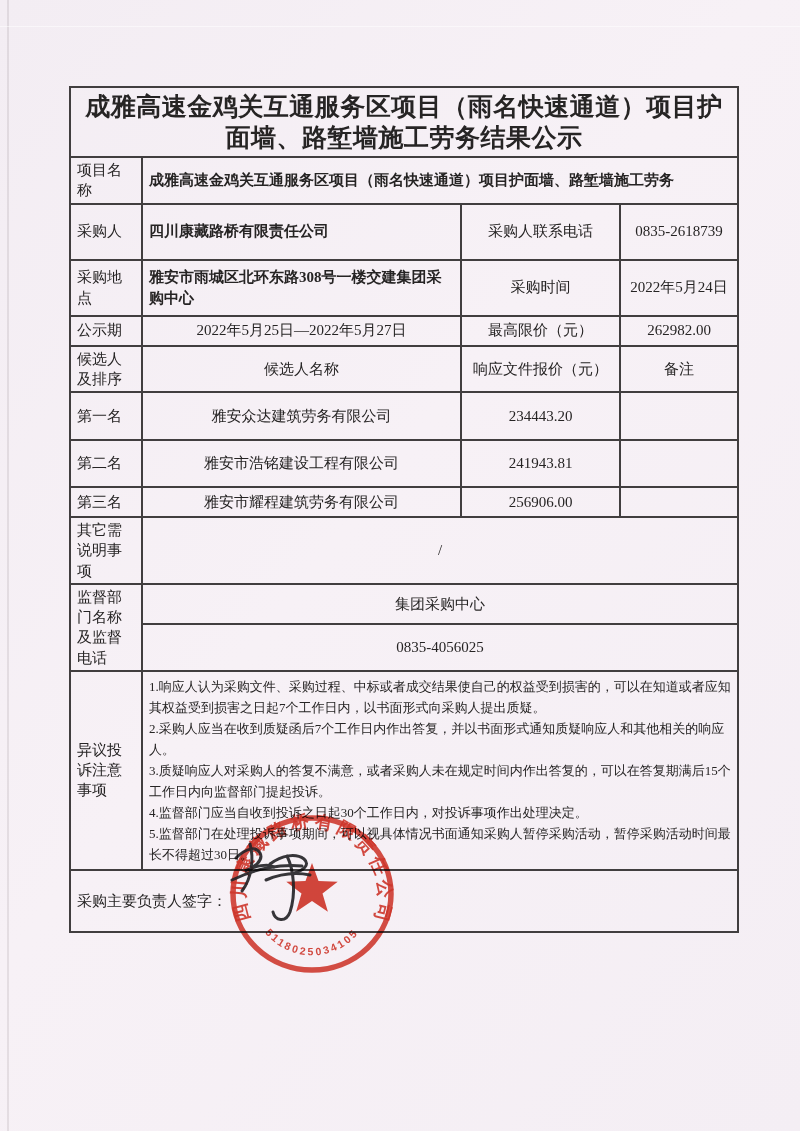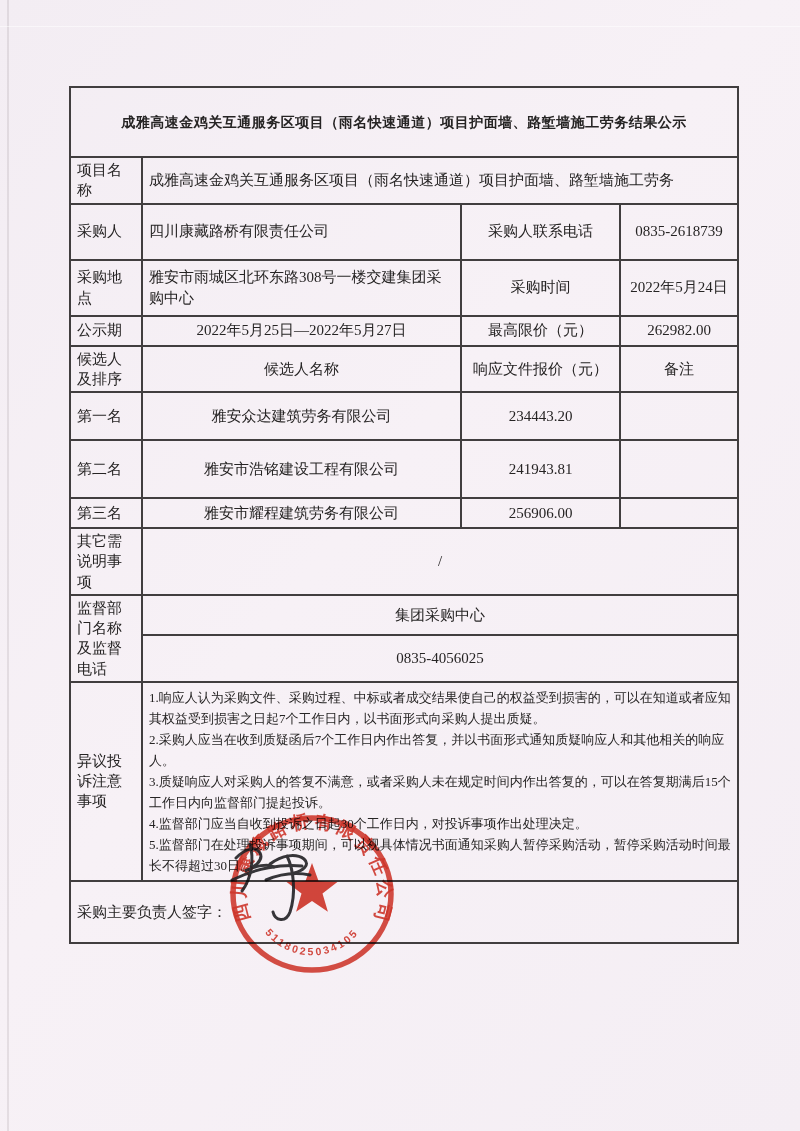--- a/index.html
+++ b/index.html
@@ -19,40 +19,40 @@
   }
   table.doc td{
     border:2px solid #413e3f;
     padding:2px 6px;
     font-size:15px;line-height:1.35;color:#262424;
     overflow:hidden;vertical-align:middle;
   }
   tr.tr-title{height:70px;}
   tr.tr-title td{
     font-family:"Liberation Sans","DejaVu Sans",sans-serif;
-    font-weight:bold;font-size:14px;line-height:31px;
+    font-weight:bold;font-size:25px;line-height:31px;
     text-align:center;padding:3px 12px;letter-spacing:0.5px;
   }
   tr.tr-project{height:43px;margin-top:28px;}
   tr.tr-purchaser{height:56px;}
   tr.tr-location{height:56px;}
   tr.tr-publicity{height:30px;}
   tr.tr-cand-head{height:43px;}
   tr.tr-rank1{height:48px;}
-  tr.tr-rank2{height:58px;}
+  tr.tr-rank2{height:47px;}
   tr.tr-rank3{height:30px;}
   tr.tr-other{height:39px;}
   tr.tr-sup1{height:36px;}
   tr.tr-sup2{height:42px;}
   tr.tr-objection{height:199px;}
   tr.tr-sign{height:62px;}
   td.lab{text-align:left;padding-left:6px;}
   td.lab-c{text-align:left;}
   td.c{text-align:center;}
-  td.l{text-align:left;}
+  td.l{text-align:left;font-weight:bold;}
   td.objection-cell{vertical-align:middle;padding:5px 8px;}
   .obj-item{font-size:13px;line-height:21px;text-align:left;}
   td.sign-cell{font-size:16px;padding-left:8px;border-radius:22px;}
   .seal-wrap{position:absolute;left:224px;top:806px;width:176px;height:176px;
     mix-blend-mode:multiply;z-index:5;}
   .seal-wrap svg{display:block;}
 </style>
 </head>
 <body>
 

